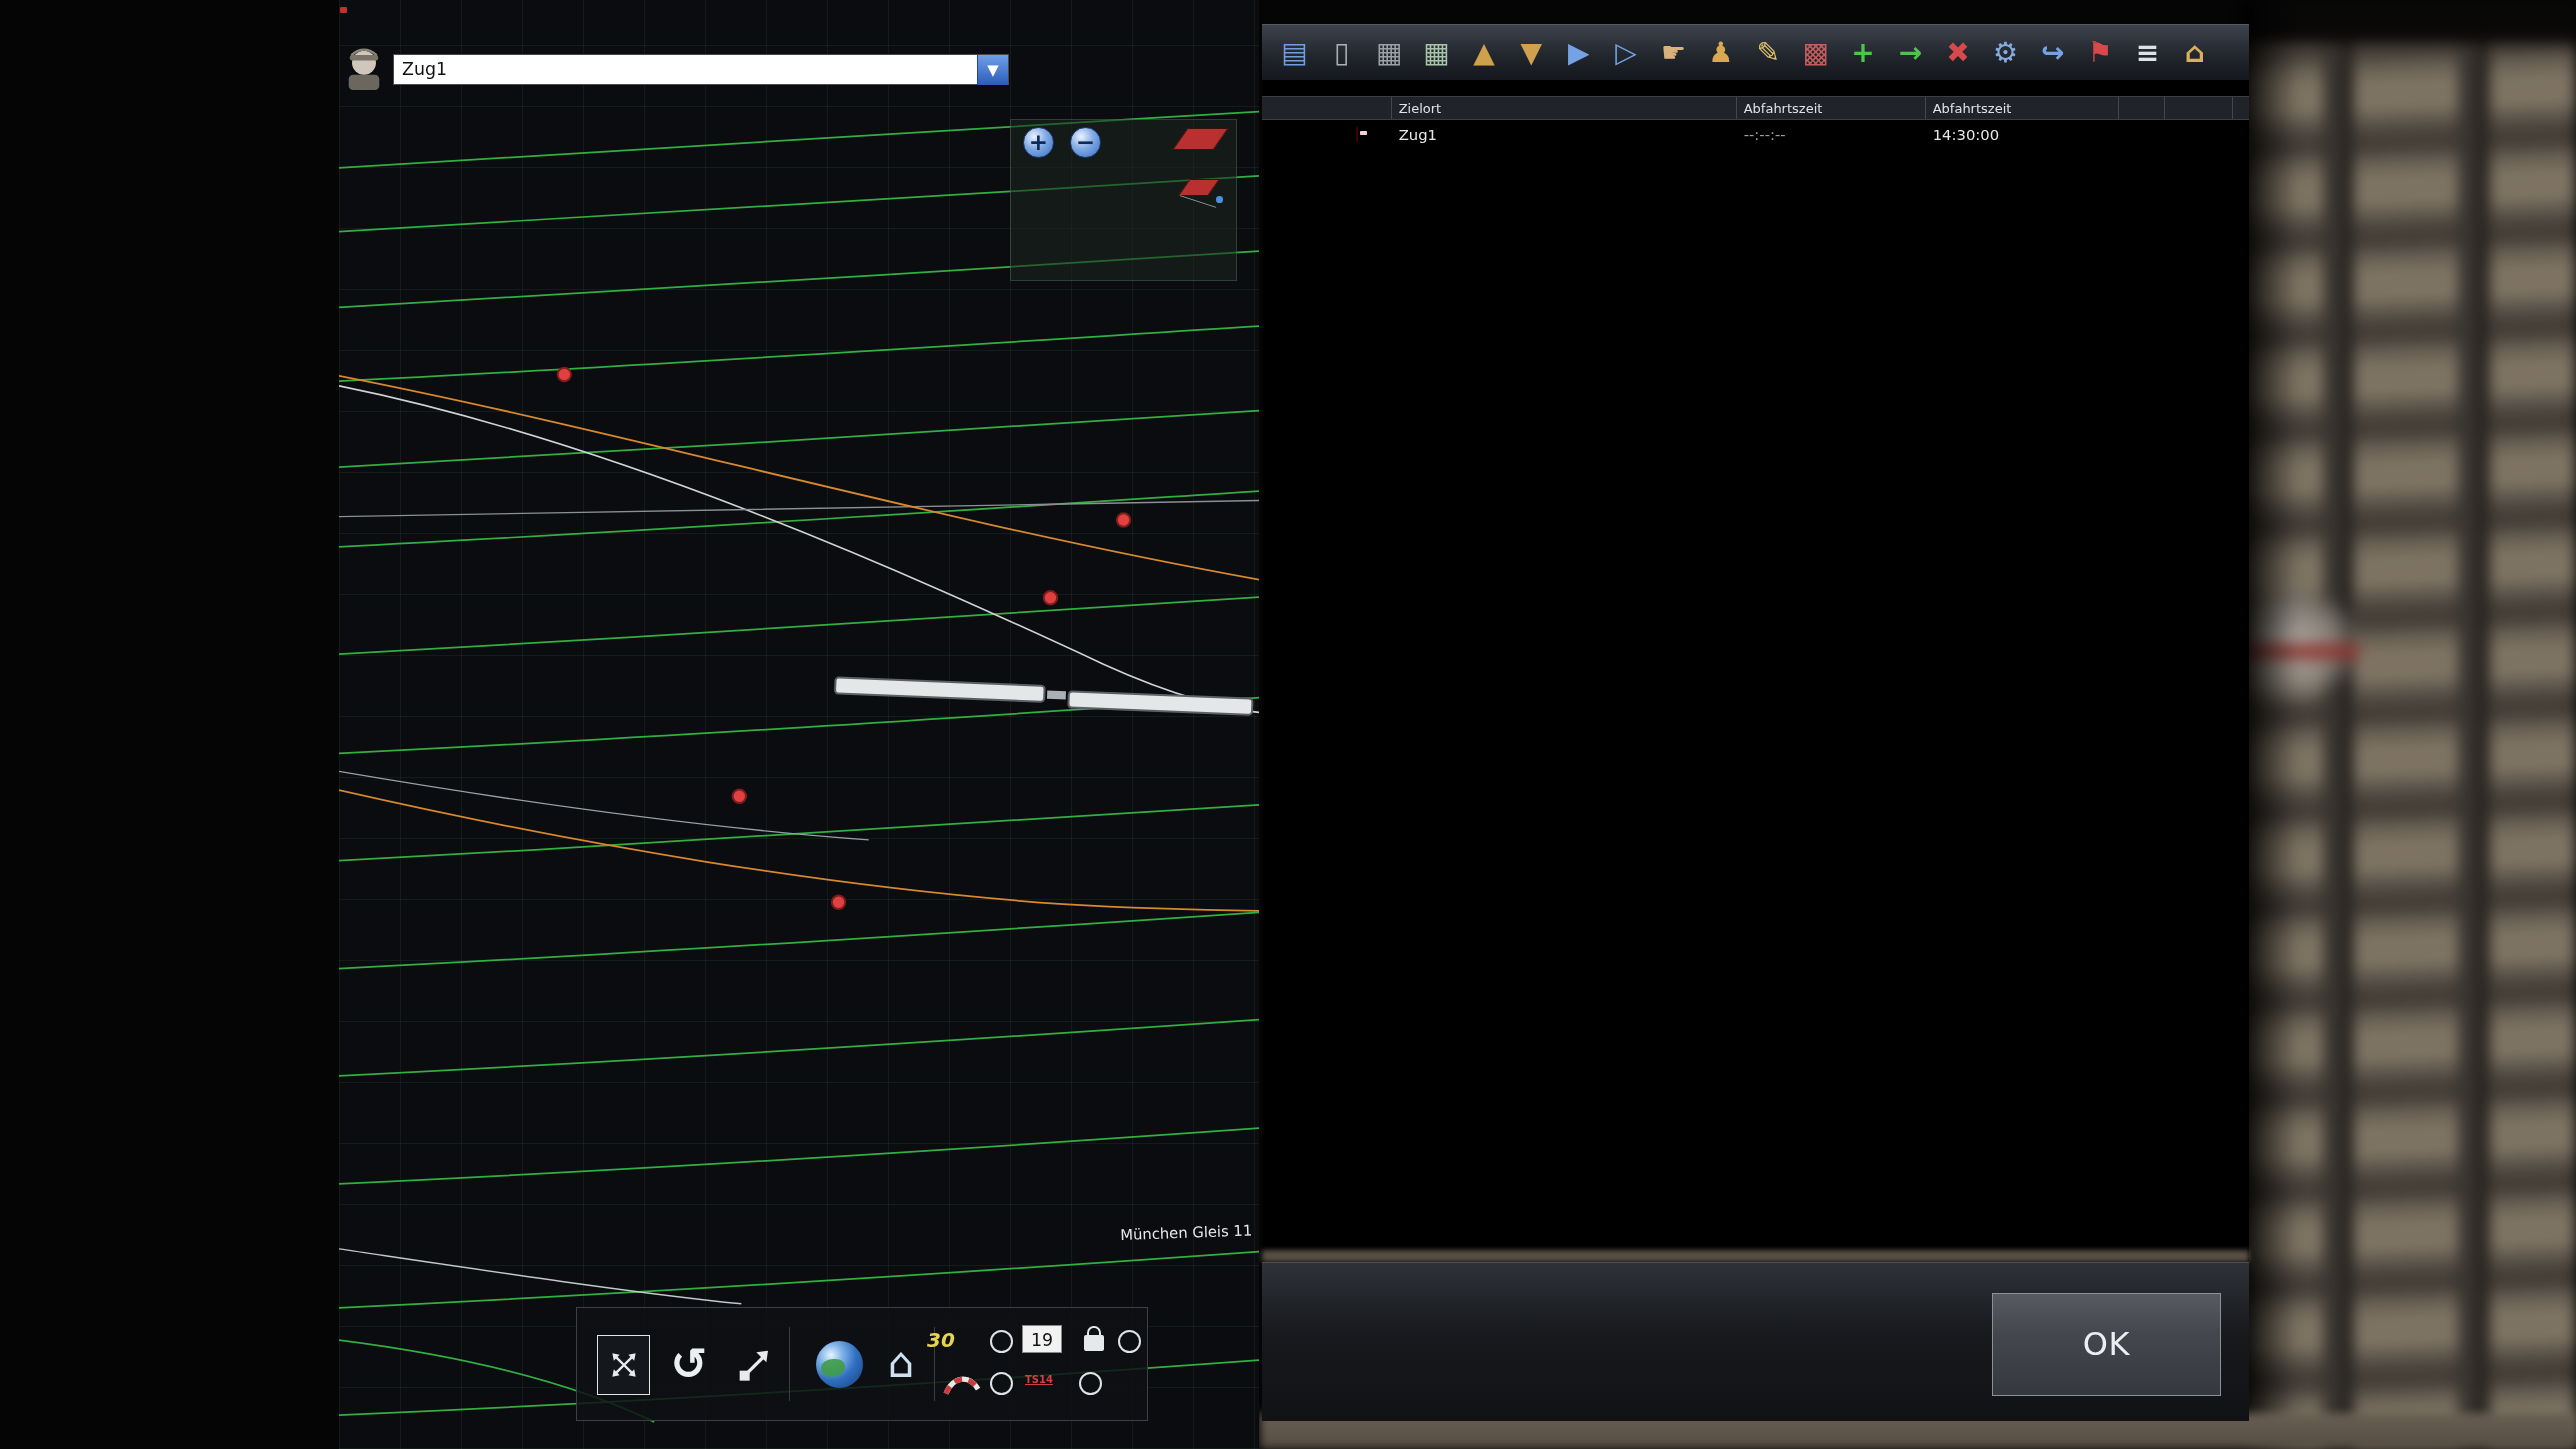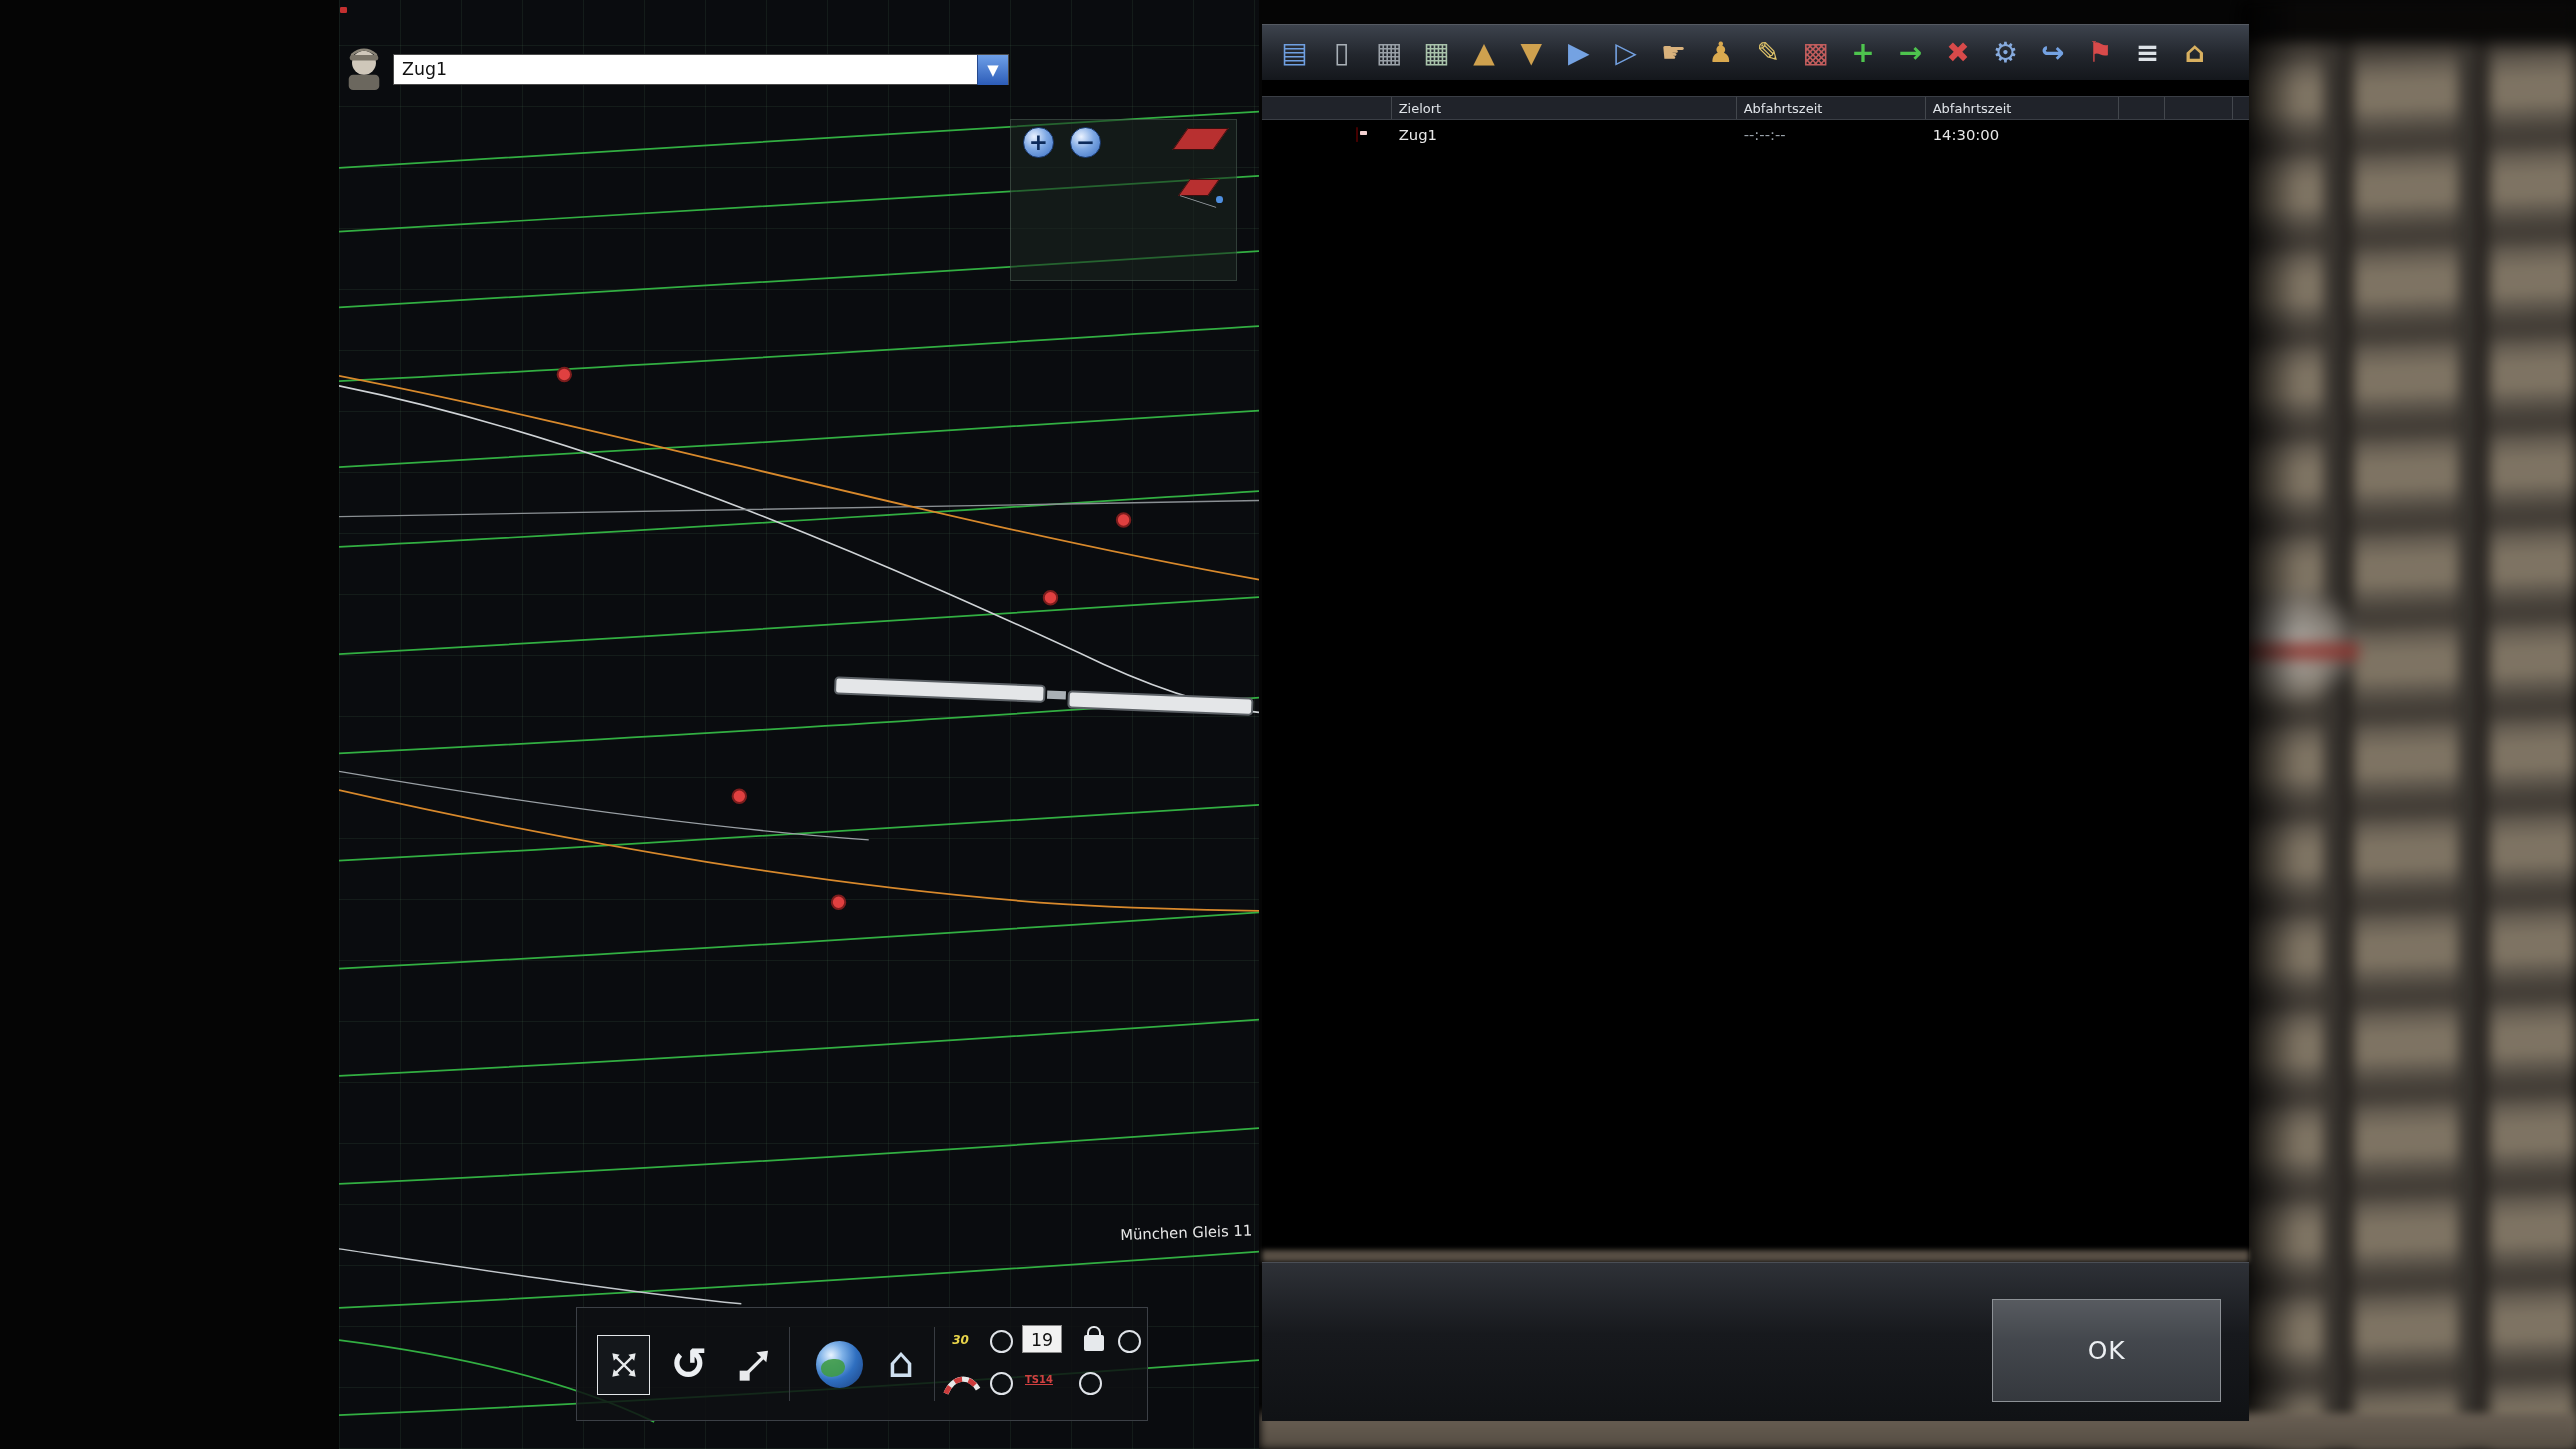--- a/index.html
+++ b/index.html
@@ -59,22 +59,22 @@
   .rotate-btn{left:85px;top:25.5px;width:54px;height:60px;font-size:44px;color:#eceff2;font-weight:bold;}
   .jump-btn{left:152px;top:31px;width:47px;height:50px;}
   .world-btn{left:235px;top:27px;width:54px;height:58px;}
   .globe{position:relative;width:47px;height:47px;border-radius:50%;
     background:radial-gradient(circle at 32% 30%,#e8f4ff 0%,#7fb2e8 25%,#2f6fc0 55%,#1a3d7a 100%);}
   .globe::after{content:"";position:absolute;left:5.4px;top:18px;width:24px;height:18px;background:#3f9b47;
     border-radius:50% 40% 55% 45%;opacity:.9;}
   .home-btn{left:297px;top:24px;width:54px;height:60px;font-size:42px;color:#cfe0f0;}
   .mt-sep{position:absolute;top:19px;bottom:19px;width:1.3px;background:#383c42;}
   .sep1{left:212px;} .sep2{left:357px;}
-  .sig-label{position:absolute;left:364px;top:19px;width:39px;height:27px;color:#e8d44a;font-size:12px;
-    font-style:italic;font-weight:bold;text-align:center;line-height:27px;}
+  .sig-label{position:absolute;left:350px;top:19px;width:39px;height:27px;color:#e8d44a;font-size:20px;
+    font-style:italic;font-weight:bold;line-height:27px;}
   .radio{position:absolute;width:19px;height:19px;border-radius:50%;border:2px solid #dfe3e8;background:#0d1013;
     box-sizing:content-box;cursor:pointer;}
   .radio1{left:413px;top:21.5px;} .radio2{left:541px;top:21.5px;}
   .radio3{left:413px;top:64px;} .radio4{left:502px;top:64px;}
   .track-box{position:absolute;left:445px;top:17.4px;width:40px;height:28px;background:#f2f2f2;border:0.7px solid #888;
     color:#111;font-size:17.4px;text-align:center;line-height:28px;box-sizing:border-box;}
   .lock{position:absolute;left:507px;top:27px;width:20px;height:16px;background:#e6e9ec;border-radius:2px;}
   .lock::before{content:"";position:absolute;left:2.7px;top:-9.4px;width:10.7px;height:9.4px;border:2.7px solid #e6e9ec;
     border-bottom:none;border-radius:6.7px 6.7px 0 0;}
   .curve-icon{position:absolute;left:366px;top:62px;}
@@ -97,23 +97,23 @@
     display:grid;grid-template-columns:130px 345px 189px 193px 46px 68px 1fr;align-items:center;cursor:pointer;}
   .rp-row .rc{font-size:14.8px;padding-left:6.7px;white-space:nowrap;}
   .rc-dim{color:#9aa2aa;}
   .loco{width:14.8px;height:17.4px;margin-left:94px;background:linear-gradient(#d44,#922);border-radius:3.4px 3.4px 1.3px 1.3px;
     border:0.7px solid #400;position:relative;}
   .loco::after{content:"";position:absolute;left:3.4px;top:3.4px;width:6.7px;height:4px;background:#f2d0d0;border-radius:0.7px;}
   .rp-body{position:absolute;left:0;top:125px;width:100%;height:1101px;background:#000;}
   .rp-gap{position:absolute;left:0;top:1226px;width:100%;height:12px;background:#665c50;filter:blur(2.7px);opacity:.85;}
   .rp-bottom{position:absolute;left:0;top:1238px;width:100%;height:159px;
     background:linear-gradient(180deg,#2e3137,#17191d 45%,#101215);border-top:0.7px solid #4a4e55;box-sizing:border-box;}
-  .ok-btn{position:absolute;left:730px;top:36px;width:227px;height:101px;
+  .ok-btn{position:absolute;left:730px;top:30px;width:227px;height:101px;
     background:linear-gradient(180deg,rgba(255,255,255,.14),rgba(255,255,255,.04) 40%,rgba(0,0,0,.12)),#3c4046;
-    border:0.7px solid #8d9196;color:#eceff2;font-size:25px;display:flex;align-items:center;justify-content:center;
+    border:0.7px solid #8d9196;color:#eceff2;font-size:32px;display:flex;align-items:center;justify-content:center;
     cursor:pointer;letter-spacing:0.7px;}
 </style>
 </head>
 <body>
 
 <div id="stage">
 
   <div class="bg-photo">
     <div class="ballast"></div>
     <div class="rail-left"></div>

